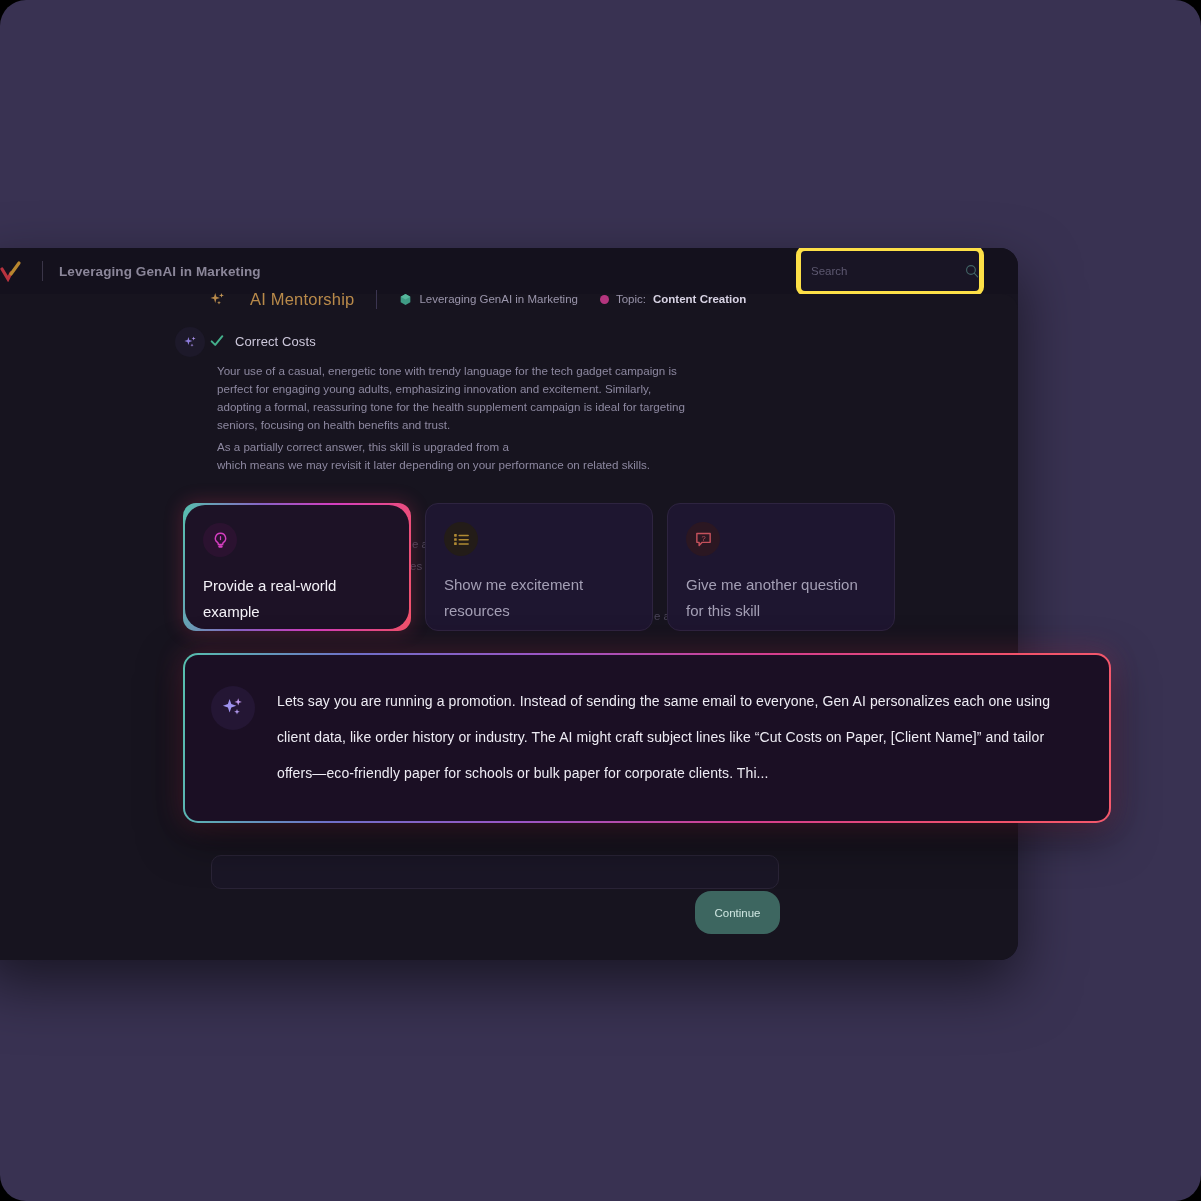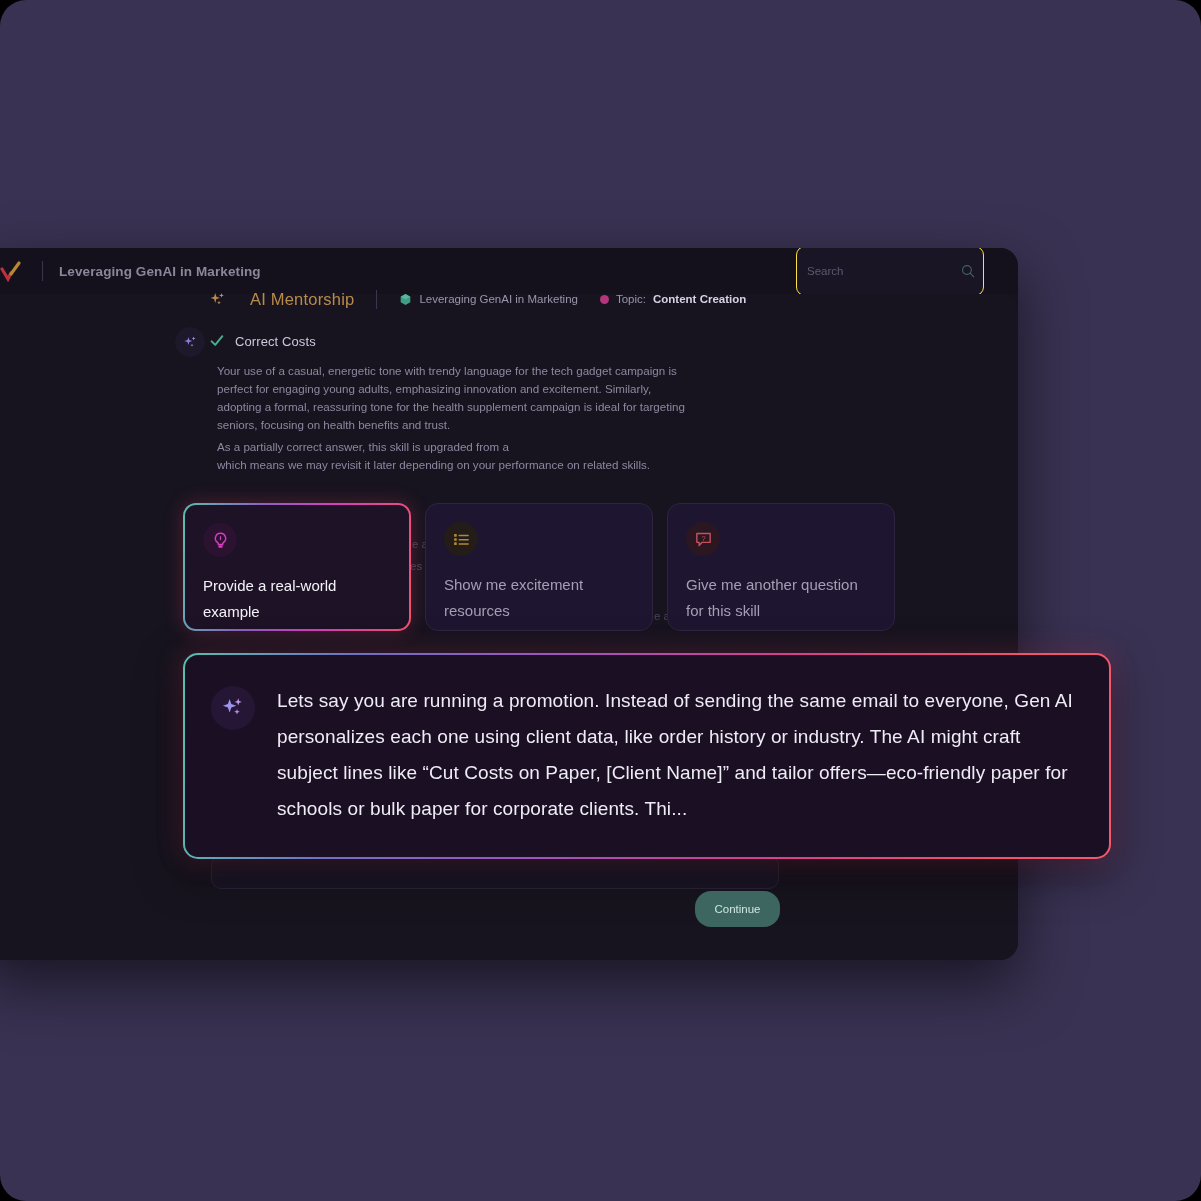--- a/index.html
+++ b/index.html
@@ -64,21 +64,21 @@
     font-size: 13.5px;
     font-weight: 700;
     color: #8b8699;
     letter-spacing: .1px;
     white-space: nowrap;
   }
   #search-wrap {
     margin-left: auto;
     width: 188px;
     height: 50px;
-    border: 1px solid #fde047;
+    border: 5px solid #fde047;
     border-radius: 9px;
     display: flex;
     align-items: center;
     padding: 0 10px;
     background: #191525;
   }
   #search-input {
     flex: 1;
     background: transparent;
     border: none;
@@ -207,21 +207,21 @@
   }
   .card.selected .grad-ring {
     position: absolute;
     inset: 0;
     border-radius: 13px;
     padding: 2px;
     background: linear-gradient(100deg,#57c0ae 0%, #8a62c6 32%, #d43ec0 60%, #f2526a 100%);
   }
   .card.selected .grad-inner {
     width: 100%; height: 100%;
-    border-radius: 11px;
+    border-radius: 20px;
     background: #1d1226;
     padding: 18px;
   }
   .card-icon-circle {
     width: 34px; height: 34px;
     border-radius: 50%;
     display: flex; align-items: center; justify-content: center;
     margin-bottom: 16px;
   }
   .card-icon-circle.pink { background: #2b1230; }
@@ -263,21 +263,21 @@
   }
   #ai-badge {
     width: 44px; height: 44px;
     flex: 0 0 auto;
     border-radius: 50%;
     background: #241634;
     display: flex; align-items: center; justify-content: center;
     margin-top: 3px;
   }
   #ai-text {
-    font-size: 19px;
+    font-size: 14px;
     line-height: 36px;
     color: #eeecf4;
     letter-spacing: .1px;
   }
 
   
   #chat-input {
     position: absolute;
     left: 211px;
     top: 855px;
@@ -287,21 +287,21 @@
     border-radius: 10px;
     background: #1a1626;
   }
 
   
   #continue-btn {
     position: absolute;
     left: 695px;
     top: 891px;
     width: 85px;
-    height: 36px;
+    height: 43px;
     border-radius: 16px;
     background: #3d6660;
     border: none;
     color: #cfe6e1;
     font-size: 11.5px;
     font-family: "Liberation Sans", sans-serif;
     cursor: pointer;
   }
 </style>
 </head>

